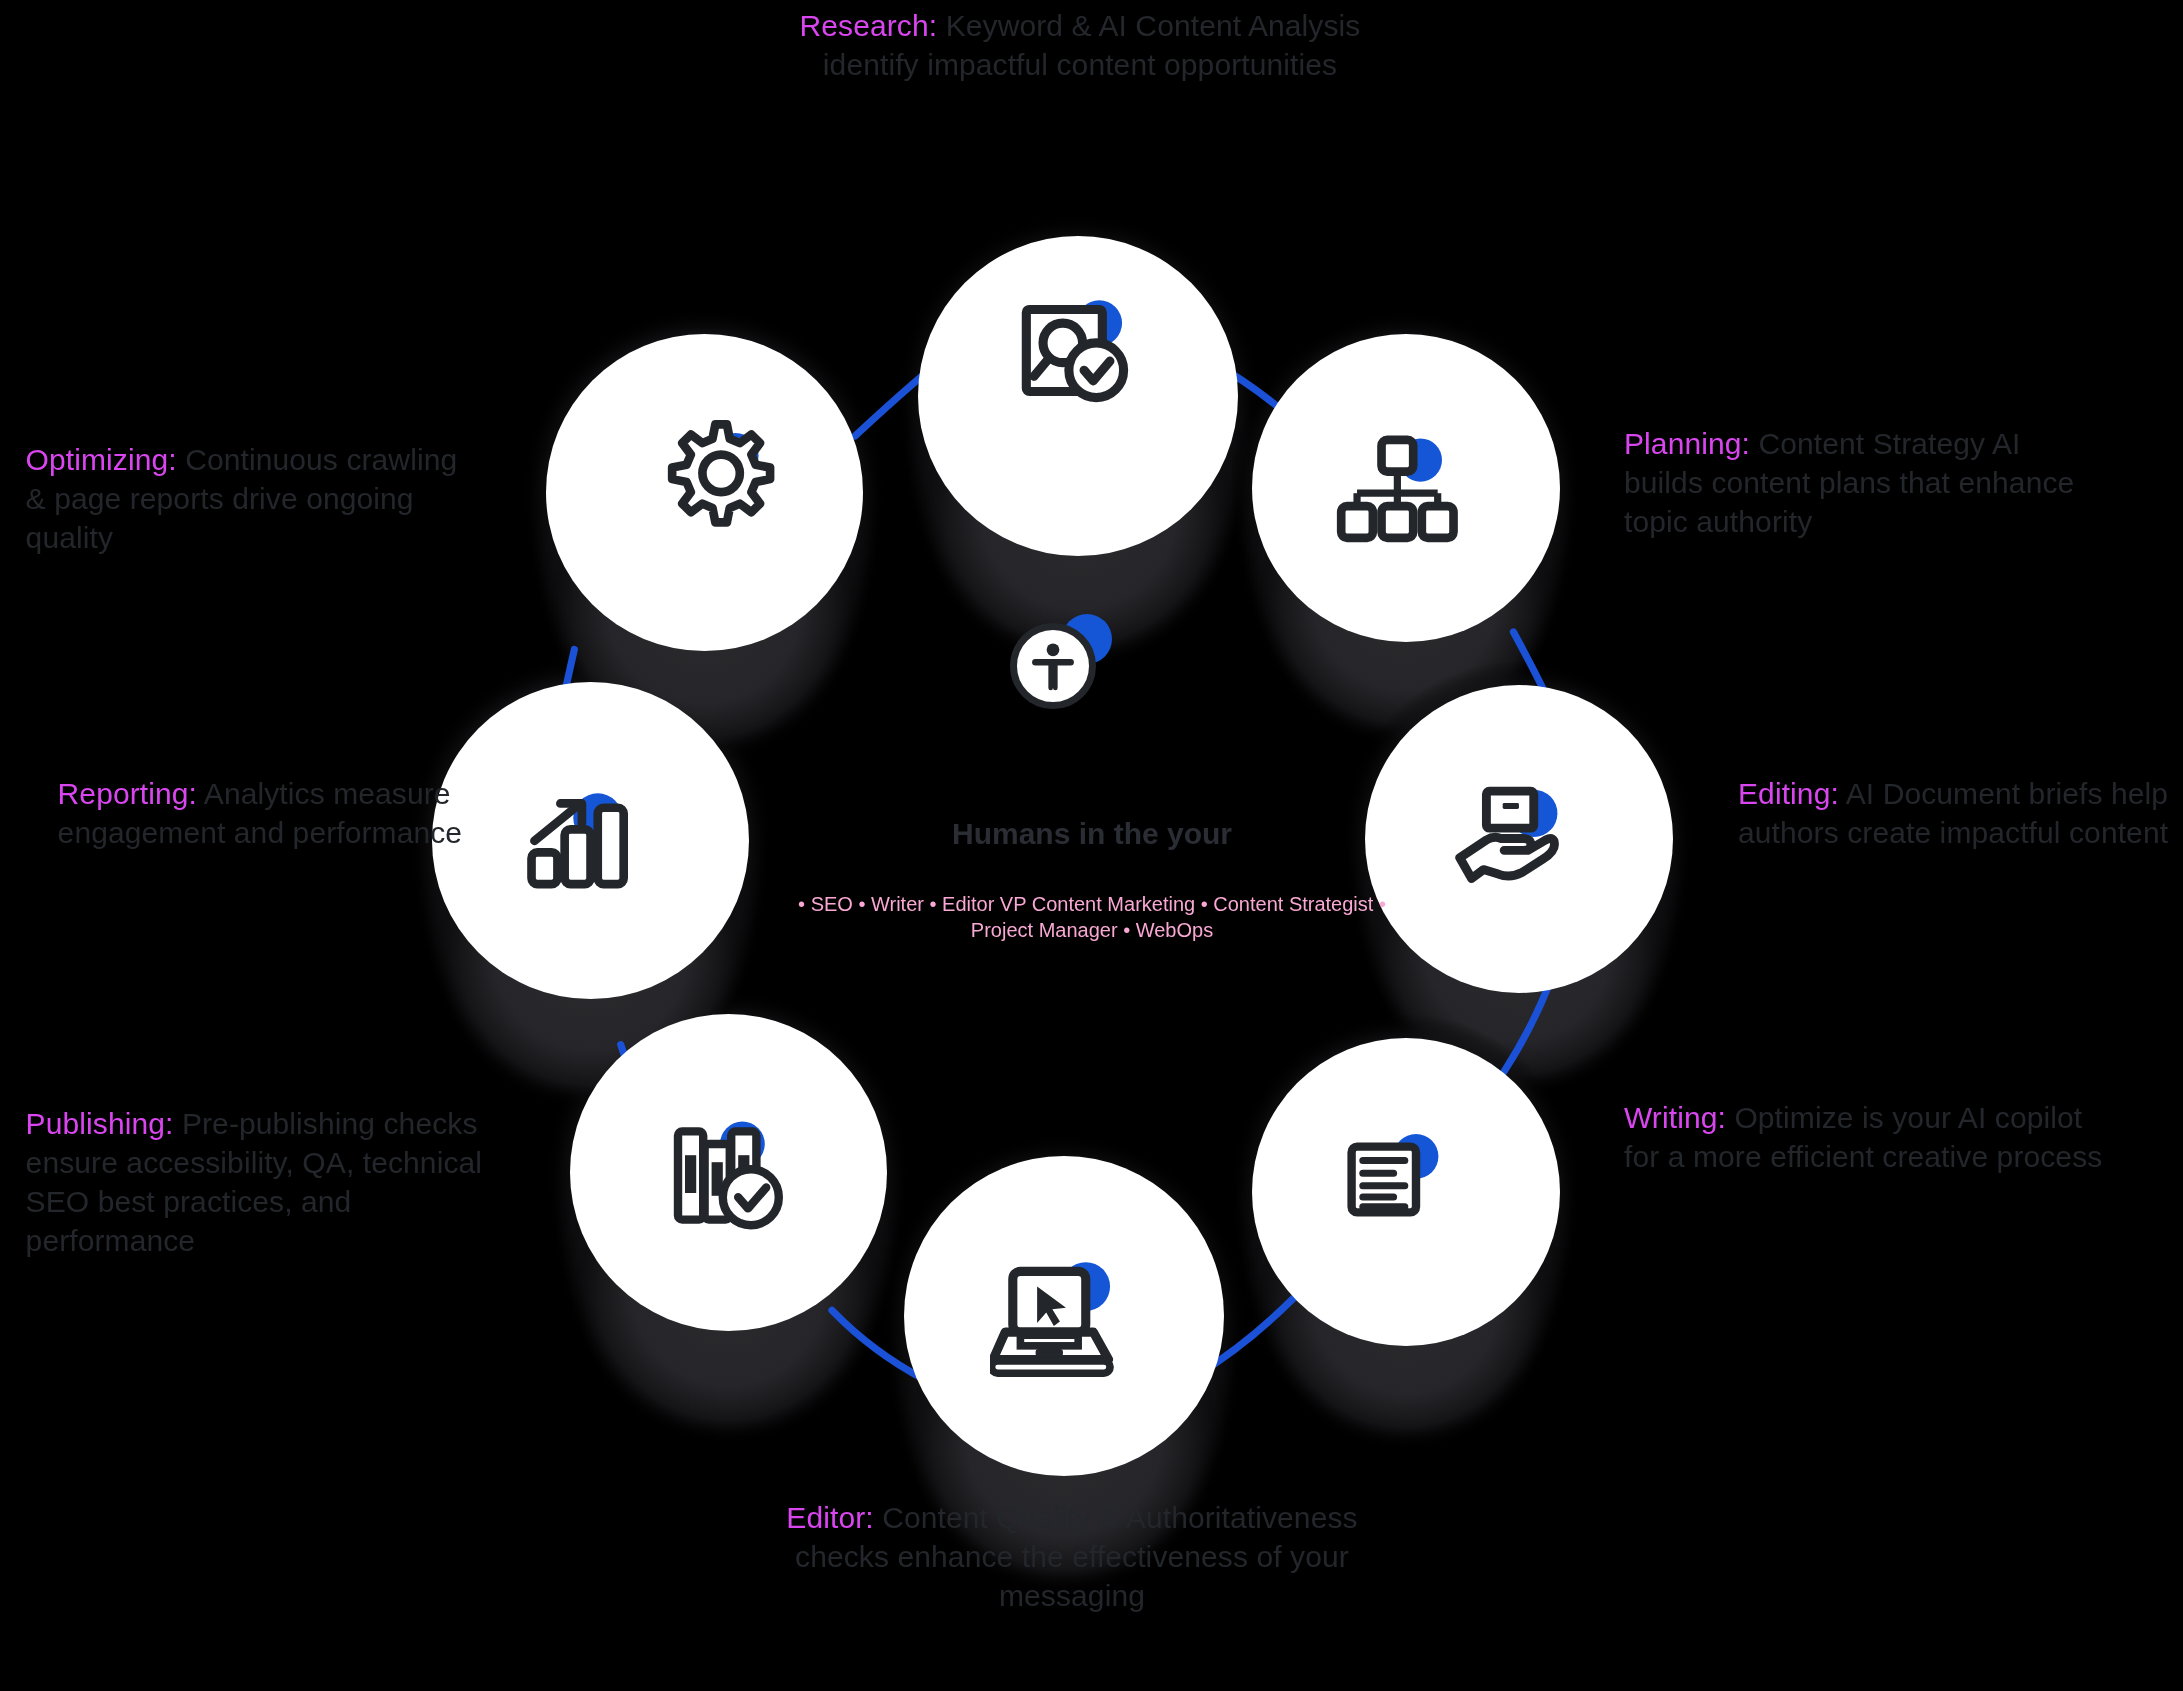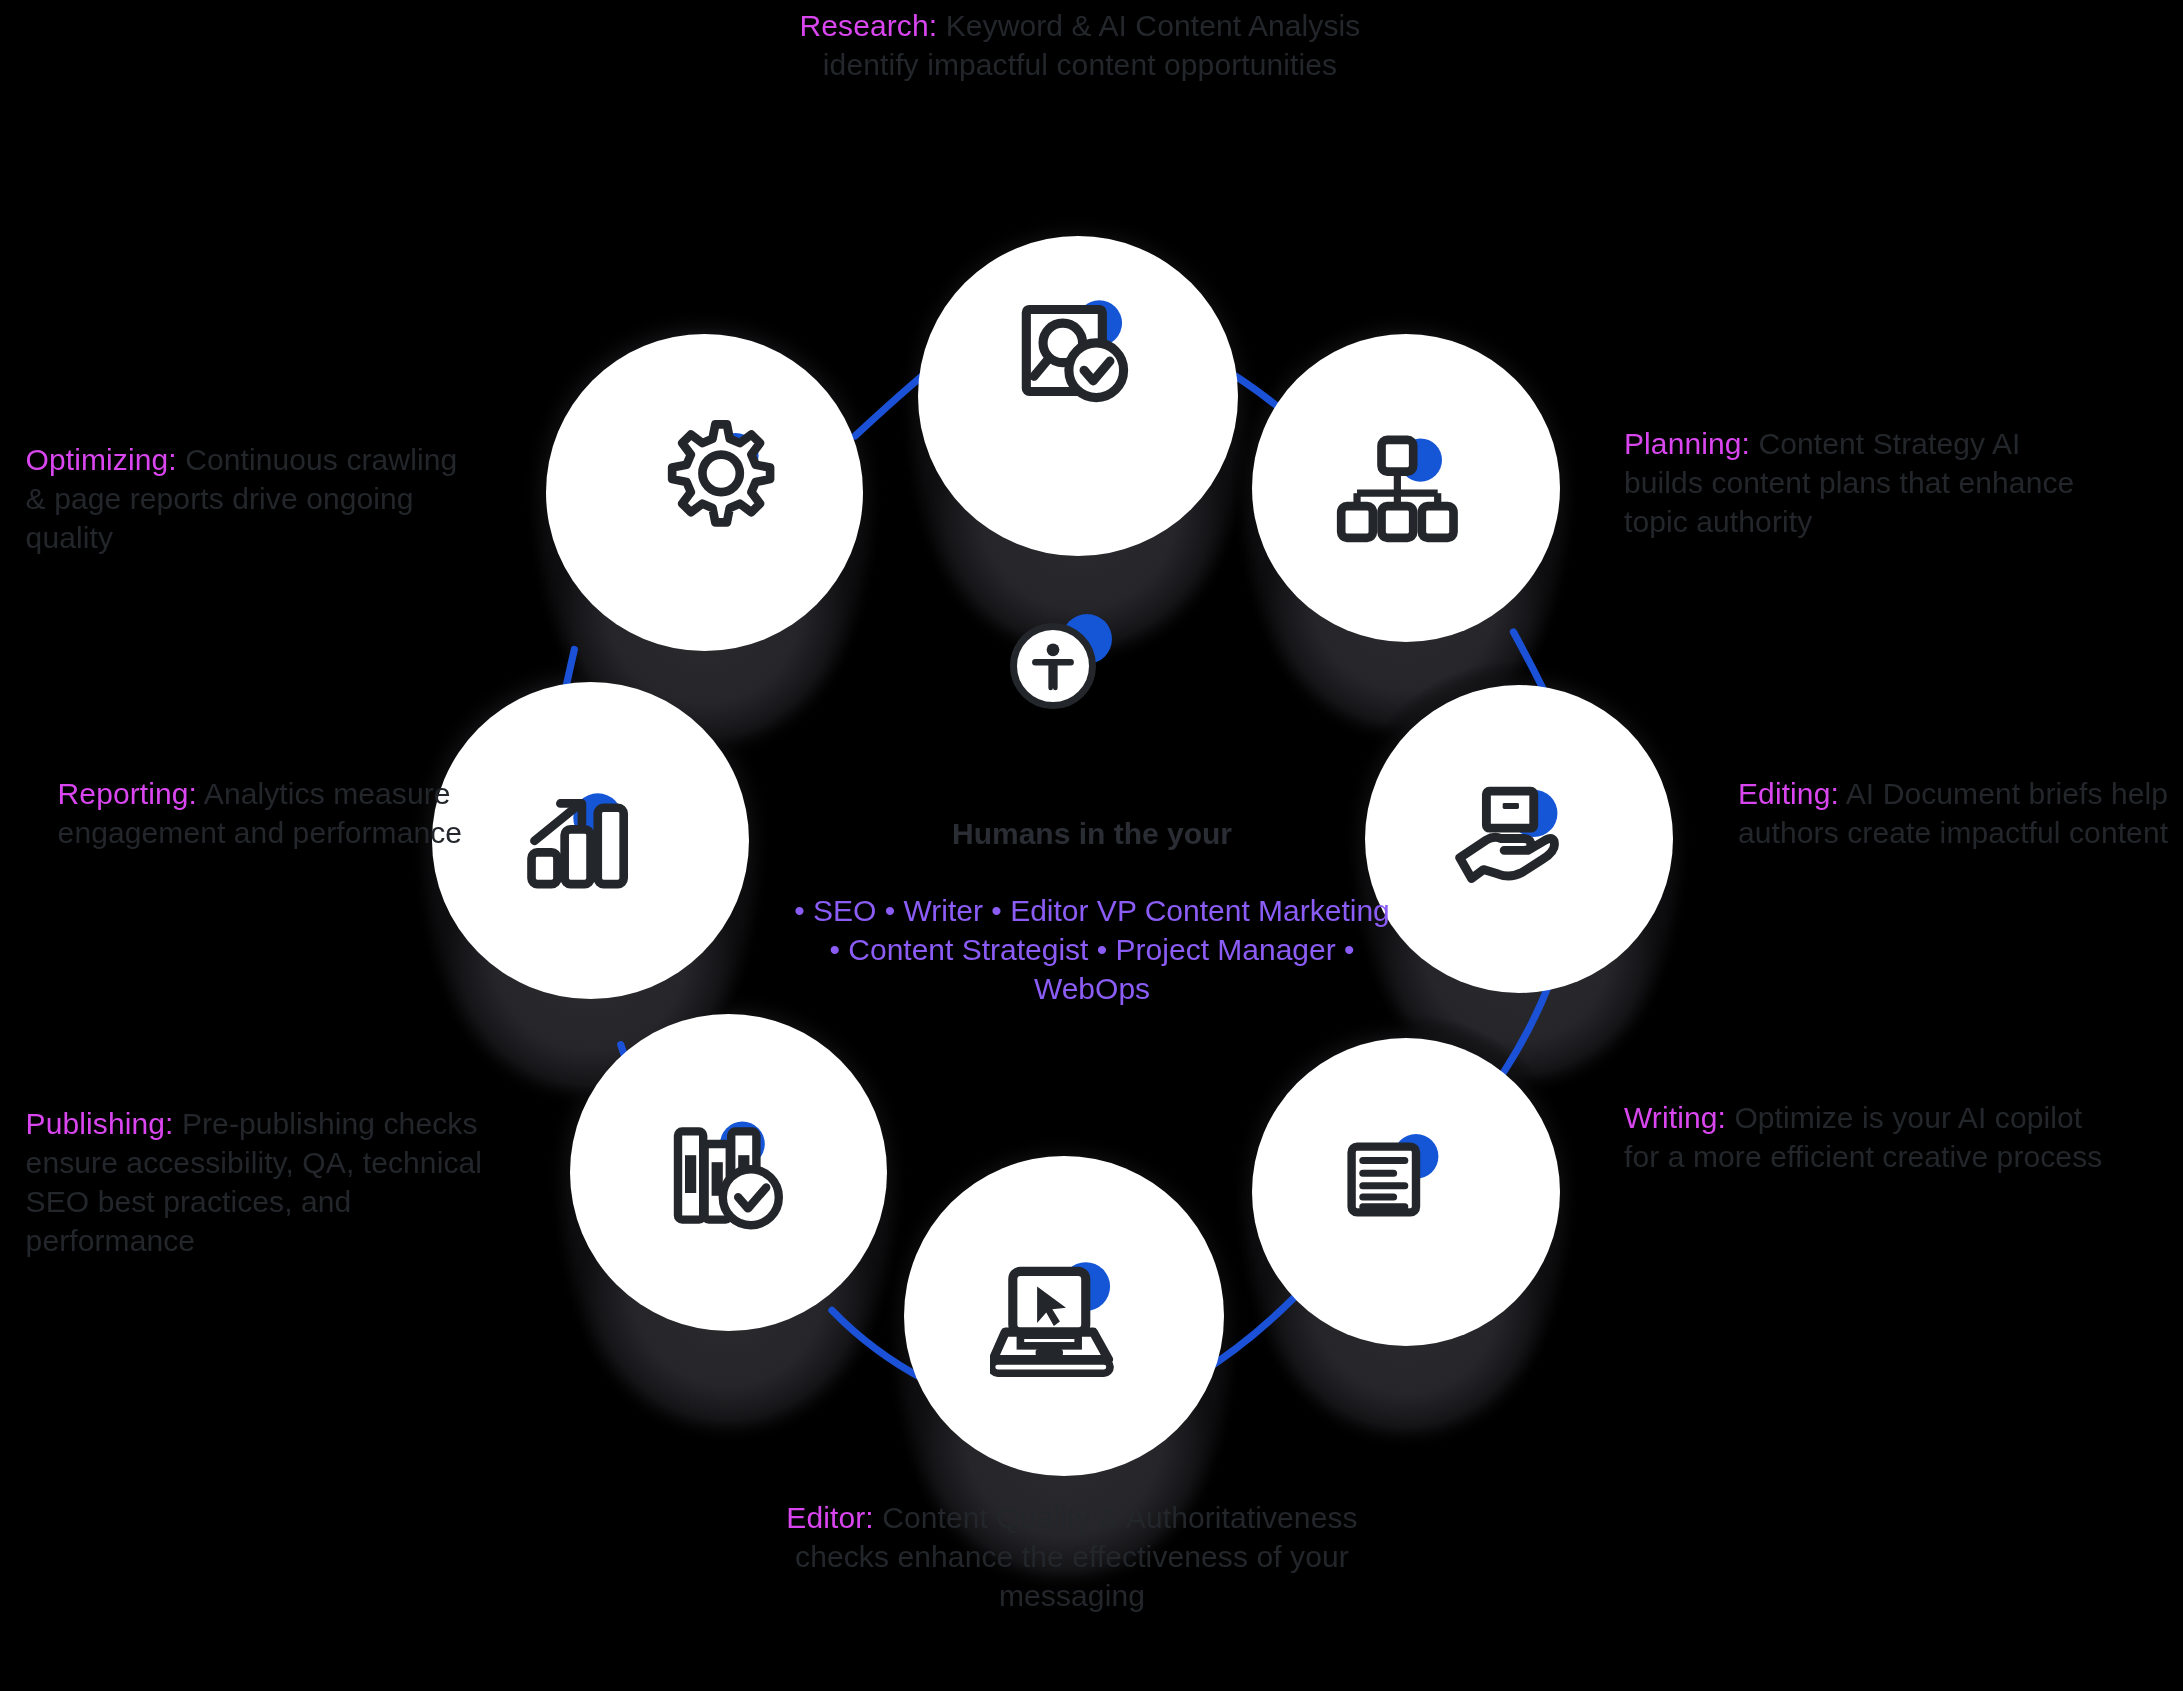--- a/index.html
+++ b/index.html
@@ -21,21 +21,21 @@
     font-weight:400;letter-spacing:0.1px;
   }
   .label b{font-weight:400;color:#d946ef;}
   .label.center-align{text-align:center;}
   .label.left-align{text-align:left;}
   .center-block{
     position:absolute;text-align:center;width:608px;left:788px;top:814px;
   }
   .center-title{font-size:30px;font-weight:700;color:#2a2d33;line-height:1.3;}
   .center-roles{
-    font-size:30px;font-weight:400;color:#8b5cf6;line-height:1.30;margin-top:38px;
+    font-size:20px;font-weight:400;color:#f9a8d4;line-height:1.30;margin-top:38px;
   }
   .hitl-badge{position:absolute;left:1010px;top:612px;width:104px;height:104px;}
   .hitl-badge .bluedot{
     position:absolute;right:1.6px;top:1.6px;width:50px;height:50px;border-radius:50%;
     background:#1556d6;
   }
   .hitl-badge .ring{
     position:absolute;left:0;top:11.2px;width:86px;height:86px;border-radius:50%;
     background:#fff;border:7.2px solid #23262b;box-sizing:border-box;
   }

